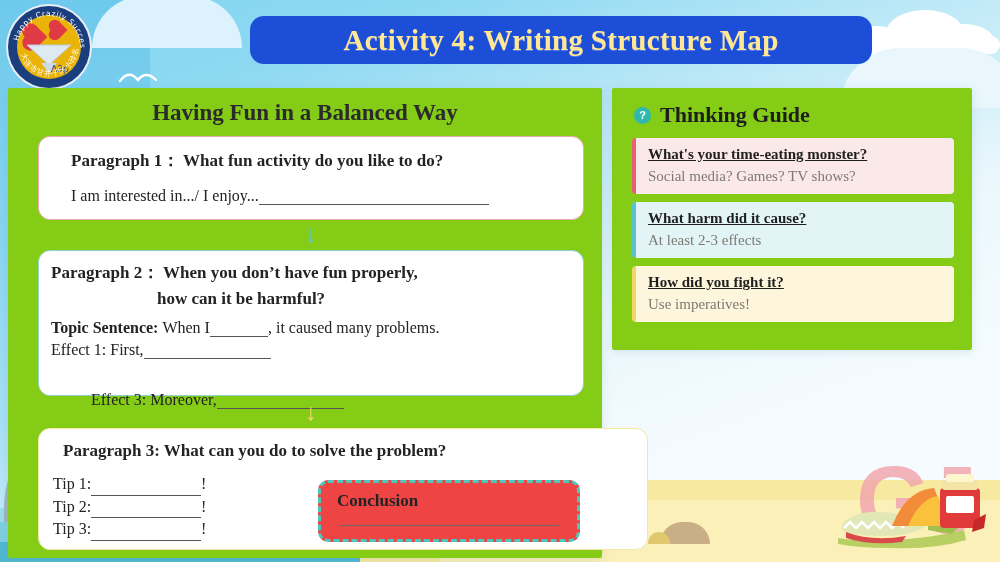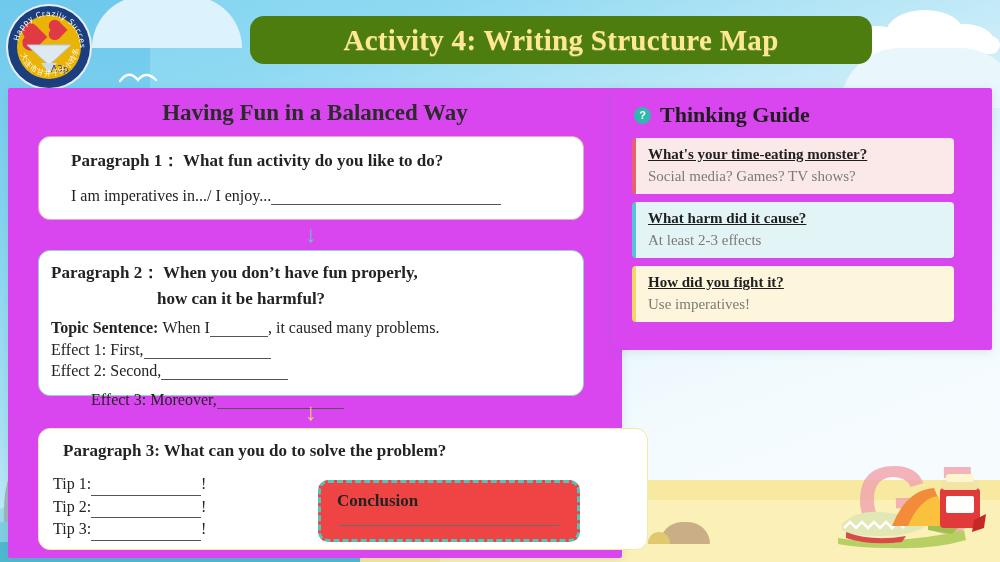--- a/index.html
+++ b/index.html
@@ -40,28 +40,28 @@
   .heart{position:absolute;background:#e03a45;}
   .heart:before,.heart:after{content:"";position:absolute;width:100%;height:100%;
     background:#e03a45;border-radius:50%;}
   .heart:before{left:-50%;}
   .heart:after{top:-50%;}
 
   .gull{position:absolute;}
 
   
   .title-bar{position:absolute;left:250px;top:16px;width:622px;height:48px;
-    background:#4d7c0f;border-radius:14px;
+    background:#1d4ed8;border-radius:14px;
     display:flex;align-items:center;justify-content:center;}
   .title-text{color:#ffe793;font-size:29px;font-weight:bold;letter-spacing:.3px;
     text-shadow:0 1px 0 rgba(255,255,255,.25);}
 
   
-  .panel{position:absolute;background:#d946ef;border-radius:2px;
-    box-shadow:0 2px 10px rgba(90,140,165,.18);padding-left:20px;}
+  .panel{position:absolute;background:#84cc16;border-radius:2px;
+    box-shadow:0 2px 10px rgba(90,140,165,.18);}
   #left-panel{left:8px;top:88px;width:594px;height:470px;}
   #right-panel{left:612px;top:88px;width:360px;height:262px;}
 
   .map-title{position:absolute;left:0;right:0;top:12px;text-align:center;
     font-size:23px;font-weight:bold;color:#2b2b2b;}
 
   .pbox{position:absolute;border-radius:12px;background:#fff;box-sizing:border-box;}
   #p1{left:38px;top:136px;width:546px;height:84px;border:1.5px solid #eda9ad;}
   #p2{left:38px;top:250px;width:546px;height:146px;border:1.5px solid #8fd3cd;}
   #p3{left:38px;top:428px;width:610px;height:122px;border:1.5px solid #f5e7a6;}
@@ -224,40 +224,37 @@
     <span class="title-text">Activity 4: Writing Structure Map</span>
   </div>
 
   <div class="panel" id="left-panel">
     <div class="map-title">Having Fun in a Balanced Way</div>
   </div>
 
   <div class="pbox" id="p1">
     <div class="ph" style="position:absolute;left:32px;top:12px;">Paragraph 1： What fun activity do you like to do?</div>
     <div style="position:absolute;left:32px;top:50px;white-space:nowrap;">
-      <span class="pl">I am imperatives in.../ I enjoy...</span><span class="ul" style="width:230px;height:17px;"></span>
+      <span class="pl">I am interested in.../ I enjoy...</span><span class="ul" style="width:230px;height:17px;"></span>
     </div>
   </div>
 
   <div class="arrow" style="top:222px;left:38px;width:546px;color:#5ec8bd;">↓</div>
 
   <div class="pbox" id="p2">
     <div class="ph" style="position:absolute;left:12px;top:10px;">Paragraph 2： When you don’t have fun properly,</div>
     <div class="ph" style="position:absolute;left:118px;top:38px;">how can it be harmful?</div>
 
     <div style="position:absolute;left:12px;top:68px;white-space:nowrap;">
       <span class="pl" style="font-weight:bold;">Topic Sentence:</span>
       <span class="pl">When I</span><span class="ul" style="width:58px;height:16px;"></span><span class="pl">, it caused many problems.</span>
     </div>
 
     <div style="position:absolute;left:12px;top:90px;white-space:nowrap;">
       <span class="pl">Effect 1: First,</span><span class="ul" style="width:127px;height:16px;"></span>
-    </div>
-    <div style="position:absolute;left:12px;top:111px;white-space:nowrap;">
-      <span class="pl">Effect 2: Second,</span><span class="ul" style="width:127px;height:16px;"></span>
     </div>
     <div style="position:absolute;left:12px;top:140px;white-space:nowrap;margin-left:40px;">
       <span class="pl">Effect 3: Moreover,</span><span class="ul" style="width:127px;height:16px;"></span>
     </div>
   </div>
 
   <div class="arrow" style="top:400px;left:38px;width:546px;color:#f5d76e;">↓</div>
 
   <div class="pbox" id="p3">
     <div class="ph" style="position:absolute;left:24px;top:12px;">Paragraph 3: What can you do to solve the problem?</div>

